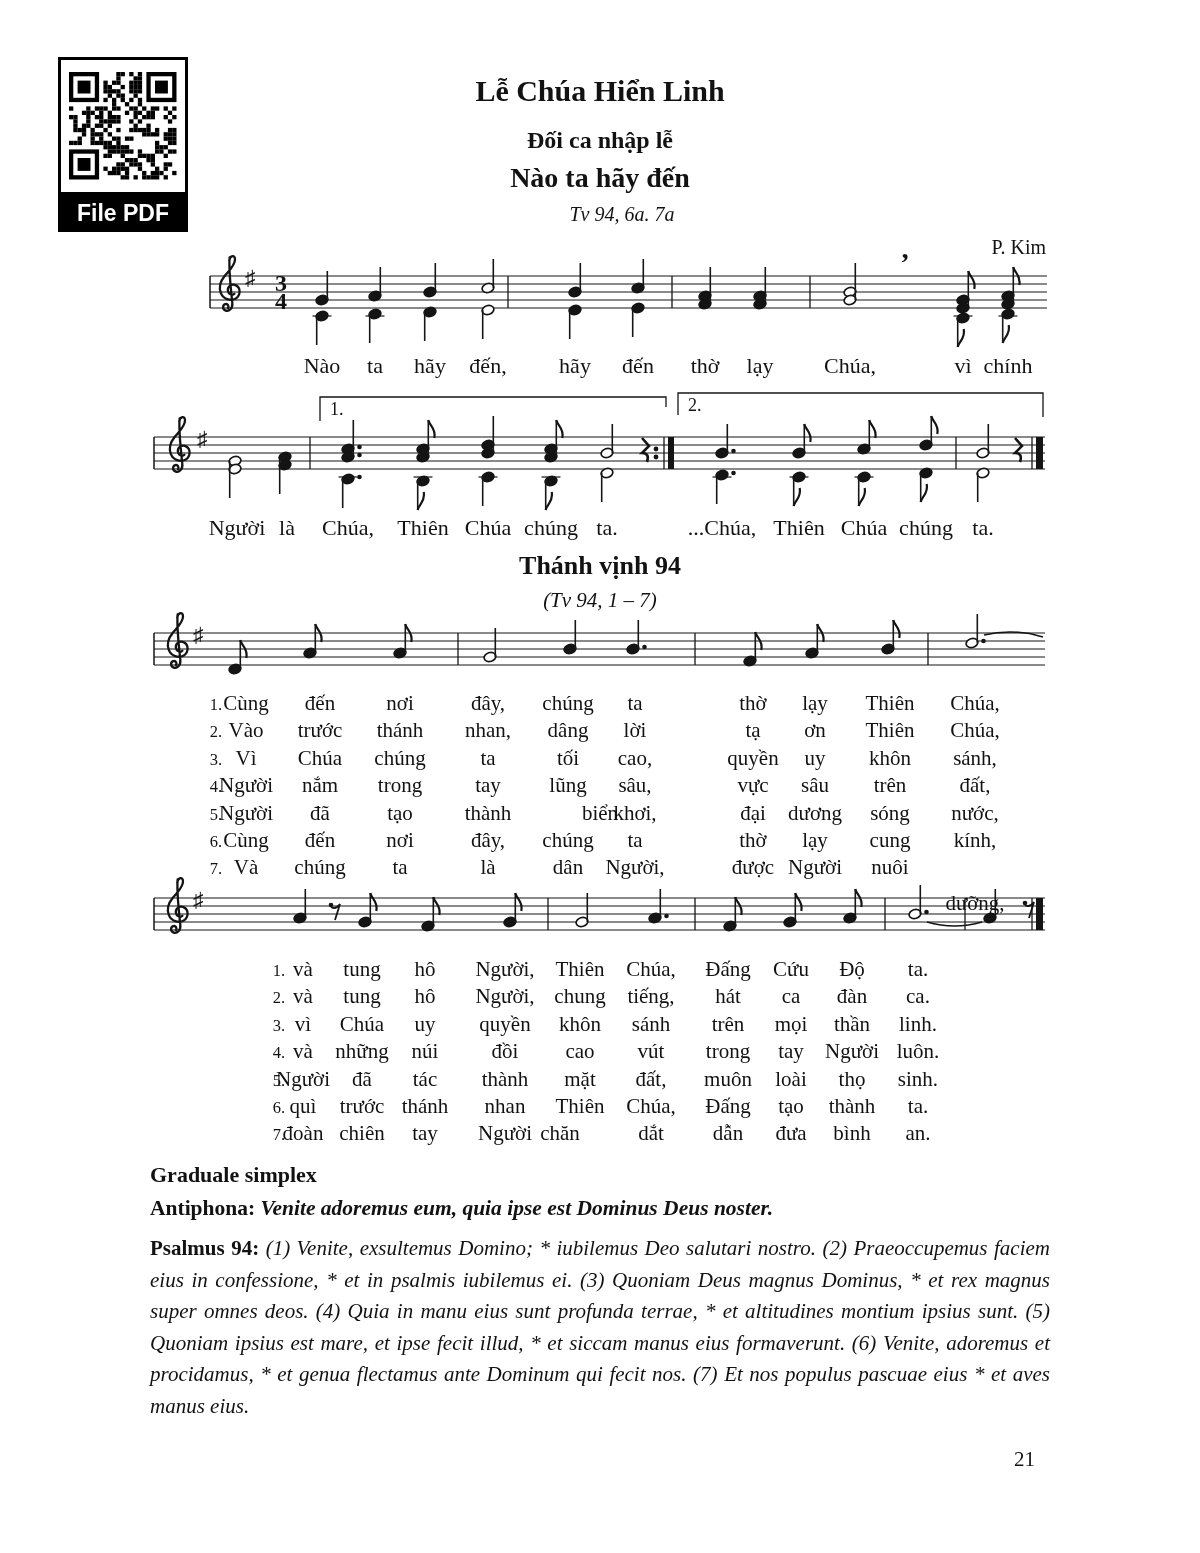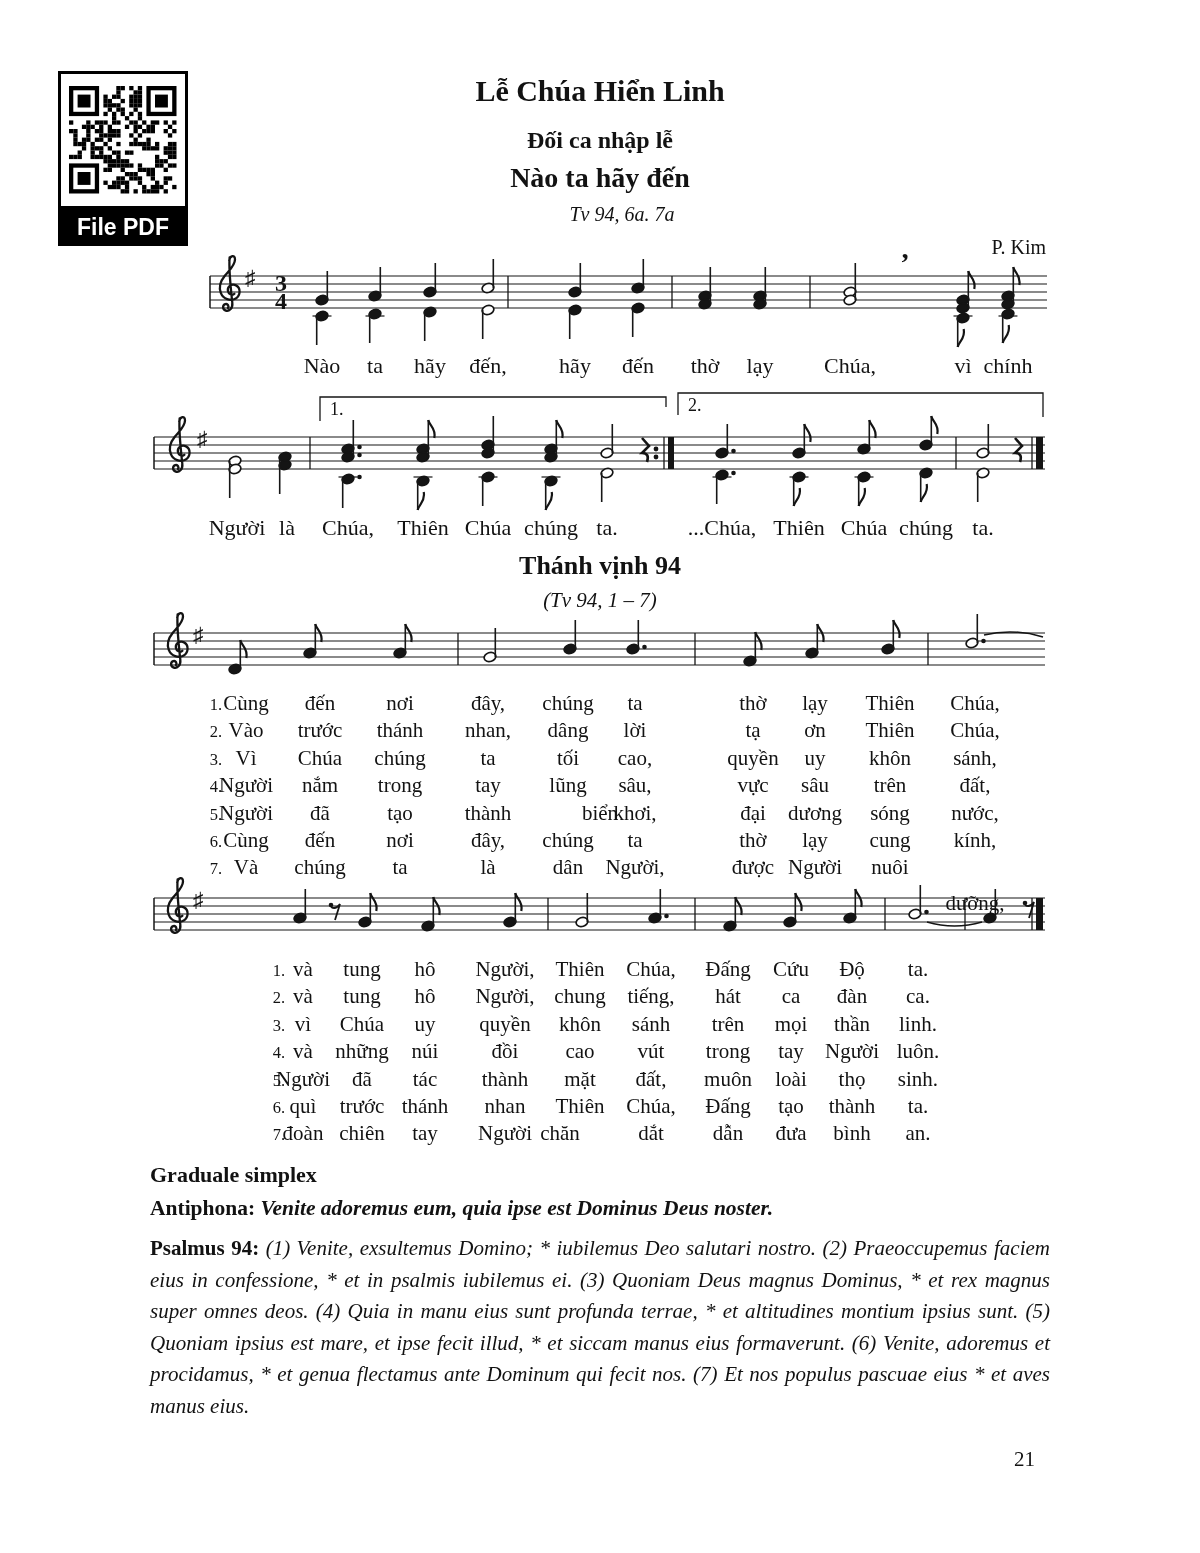--- a/index.html
+++ b/index.html
@@ -21,21 +21,21 @@
   .vw{font-size:21px;white-space:nowrap;transform:translateX(-50%);line-height:27px;}
   .vnum{font-size:16.5px;white-space:nowrap;transform:translateX(-100%);line-height:29px;}
   .gradhead{left:150px;width:898px;top:1162px;font-size:22px;font-weight:bold;}
   .anti{left:150px;width:898px;top:1196px;font-size:21.5px;}
   .anti .lbl{font-weight:bold;}
   .anti .txt{font-weight:bold;font-style:italic;}
   .psalmus{left:150px;width:900px;top:1233px;font-size:21px;line-height:31.5px;text-align:justify;}
   .psalmus .lbl{font-weight:bold;}
   .psalmus .txt{font-style:italic;}
   .pagenum{left:1014px;top:1447px;font-size:21px;}
-  .qrblock{left:58px;top:71px;width:130px;height:124px;}
+  .qrblock{left:58px;top:57px;width:130px;height:124px;}
   .qrlabel{position:absolute;left:0;top:138px;width:130px;height:37px;background:#000;
     color:#fff;font-family:"Liberation Sans","DejaVu Sans",sans-serif;font-weight:bold;
     font-size:23px;text-align:center;line-height:36px;}
   svg text{font-family:"Liberation Serif","DejaVu Serif",serif;}
 </style>
 </head>
 <body>
 
 <div class="abs qrblock">
   <svg id="qr" width="130" height="138">

